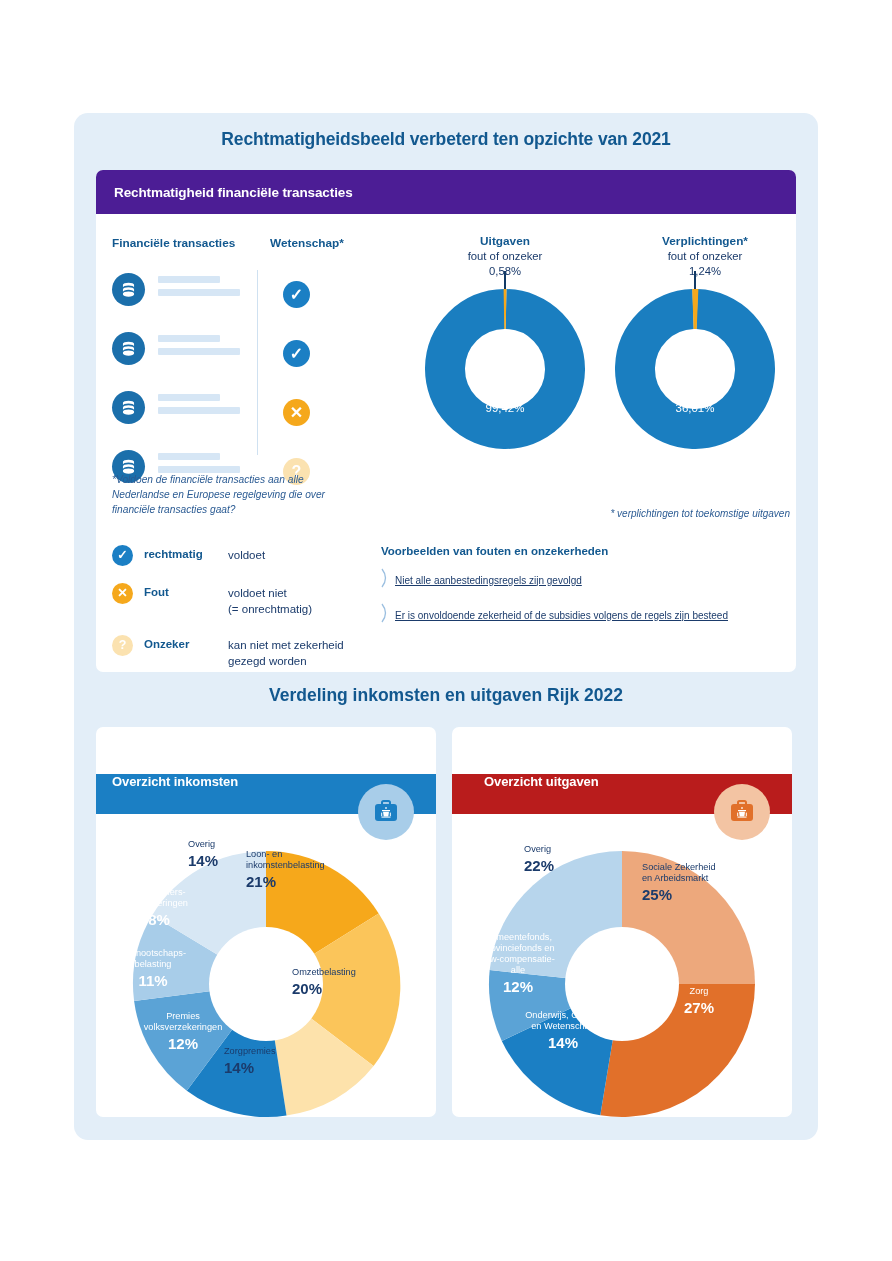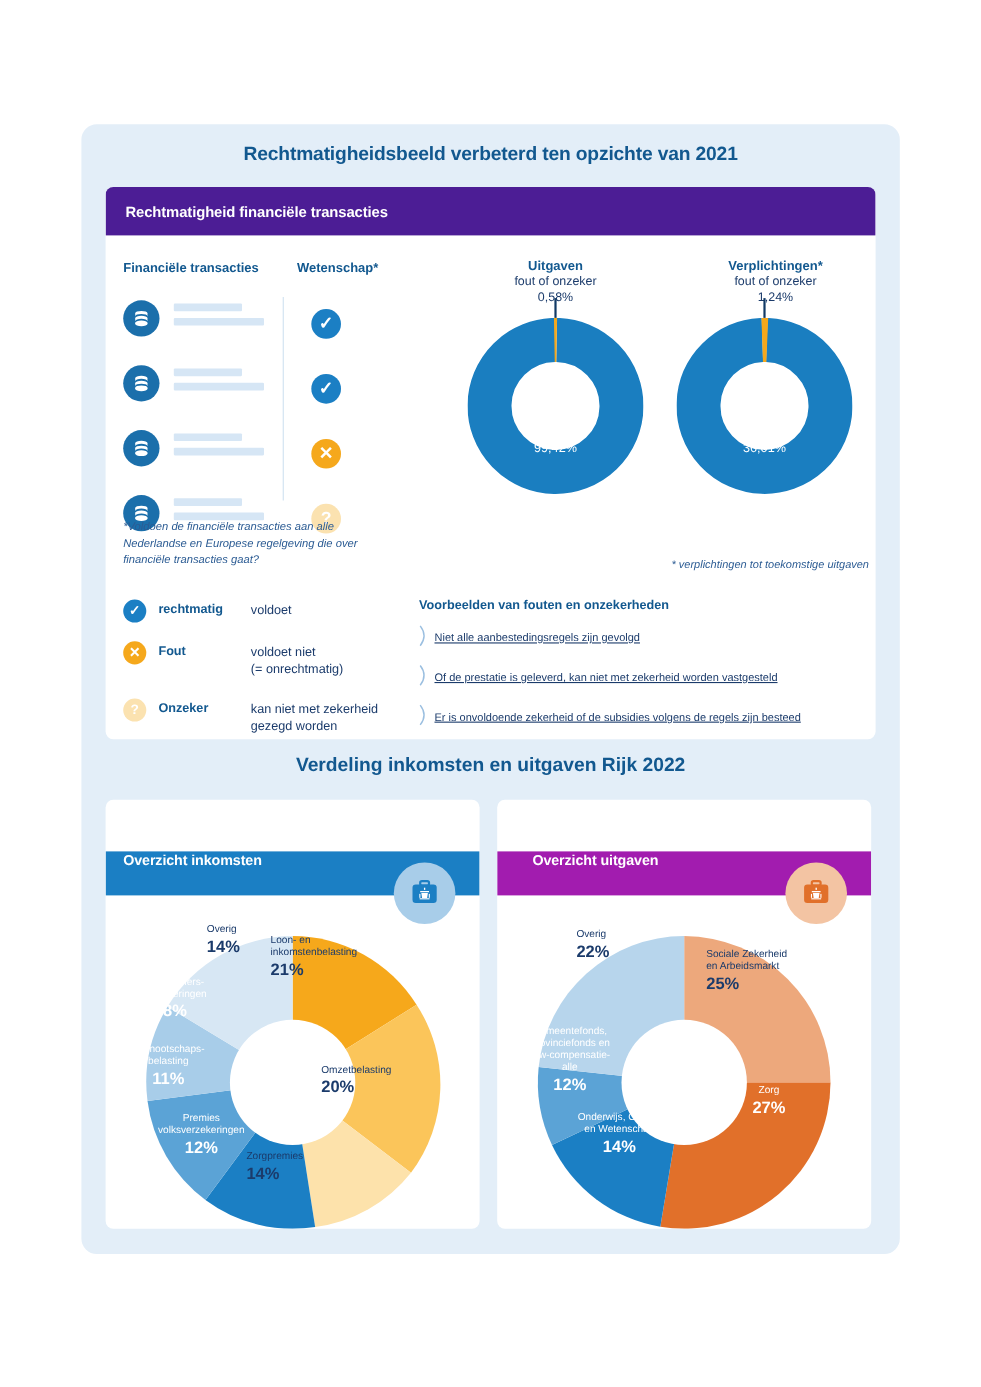--- a/index.html
+++ b/index.html
@@ -134,21 +134,21 @@
   }
   .card2.left { left: 96px; }
   .card2.right { left: 452px; }
   .card2-head {
     height: 40px; color: #fff; display: flex; align-items: flex-start;
     padding-left: 16px; font-size: 13px; font-weight: bold; letter-spacing: -0.1px;
     position: relative;
     margin-top: 47px;
   }
   .card2.left .card2-head { background: #1b7fc4; }
-  .card2.right .card2-head { background: #a21caf; padding-left: 32px; }
+  .card2.right .card2-head { background: #b91c1c; padding-left: 32px; }
   .badge {
     position: absolute; right: 22px; top: 10px;
     width: 56px; height: 56px; border-radius: 50%;
     display: flex; align-items: center; justify-content: center;
   }
   .card2.left .badge { background: #a8cde9; }
   .card2.right .badge { background: #f3c4a3; }
 
   .pie-area { position: relative; width: 100%; height: 350px; }
   .pie-lbl {
@@ -331,28 +331,20 @@
 
   <div class="examples">
     <div class="ex-title">Voorbeelden van fouten en onzekerheden</div>
     <div class="ex-row">
       <span class="ex-chev">
         <svg width="9" height="20" viewBox="0 0 9 20">
             <path d="M1 1 Q8 10 1 19" fill="none" stroke="#9bbfe0" stroke-width="1.3"></path>
           </svg>
       </span>
       <span class="ex-text">Niet alle aanbestedingsregels zijn gevolgd</span>
-    </div>
-    <div class="ex-row">
-      <span class="ex-chev">
-        <svg width="9" height="20" viewBox="0 0 9 20">
-            <path d="M1 1 Q8 10 1 19" fill="none" stroke="#9bbfe0" stroke-width="1.3"></path>
-          </svg>
-      </span>
-      <span class="ex-text">Of de prestatie is geleverd, kan niet met zekerheid worden vastgesteld</span>
     </div>
     <div class="ex-row">
       <span class="ex-chev">
         <svg width="9" height="20" viewBox="0 0 9 20">
             <path d="M1 1 Q8 10 1 19" fill="none" stroke="#9bbfe0" stroke-width="1.3"></path>
           </svg>
       </span>
       <span class="ex-text">Er is onvoldoende zekerheid of de subsidies volgens de regels zijn besteed</span>
     </div>
   </div>

